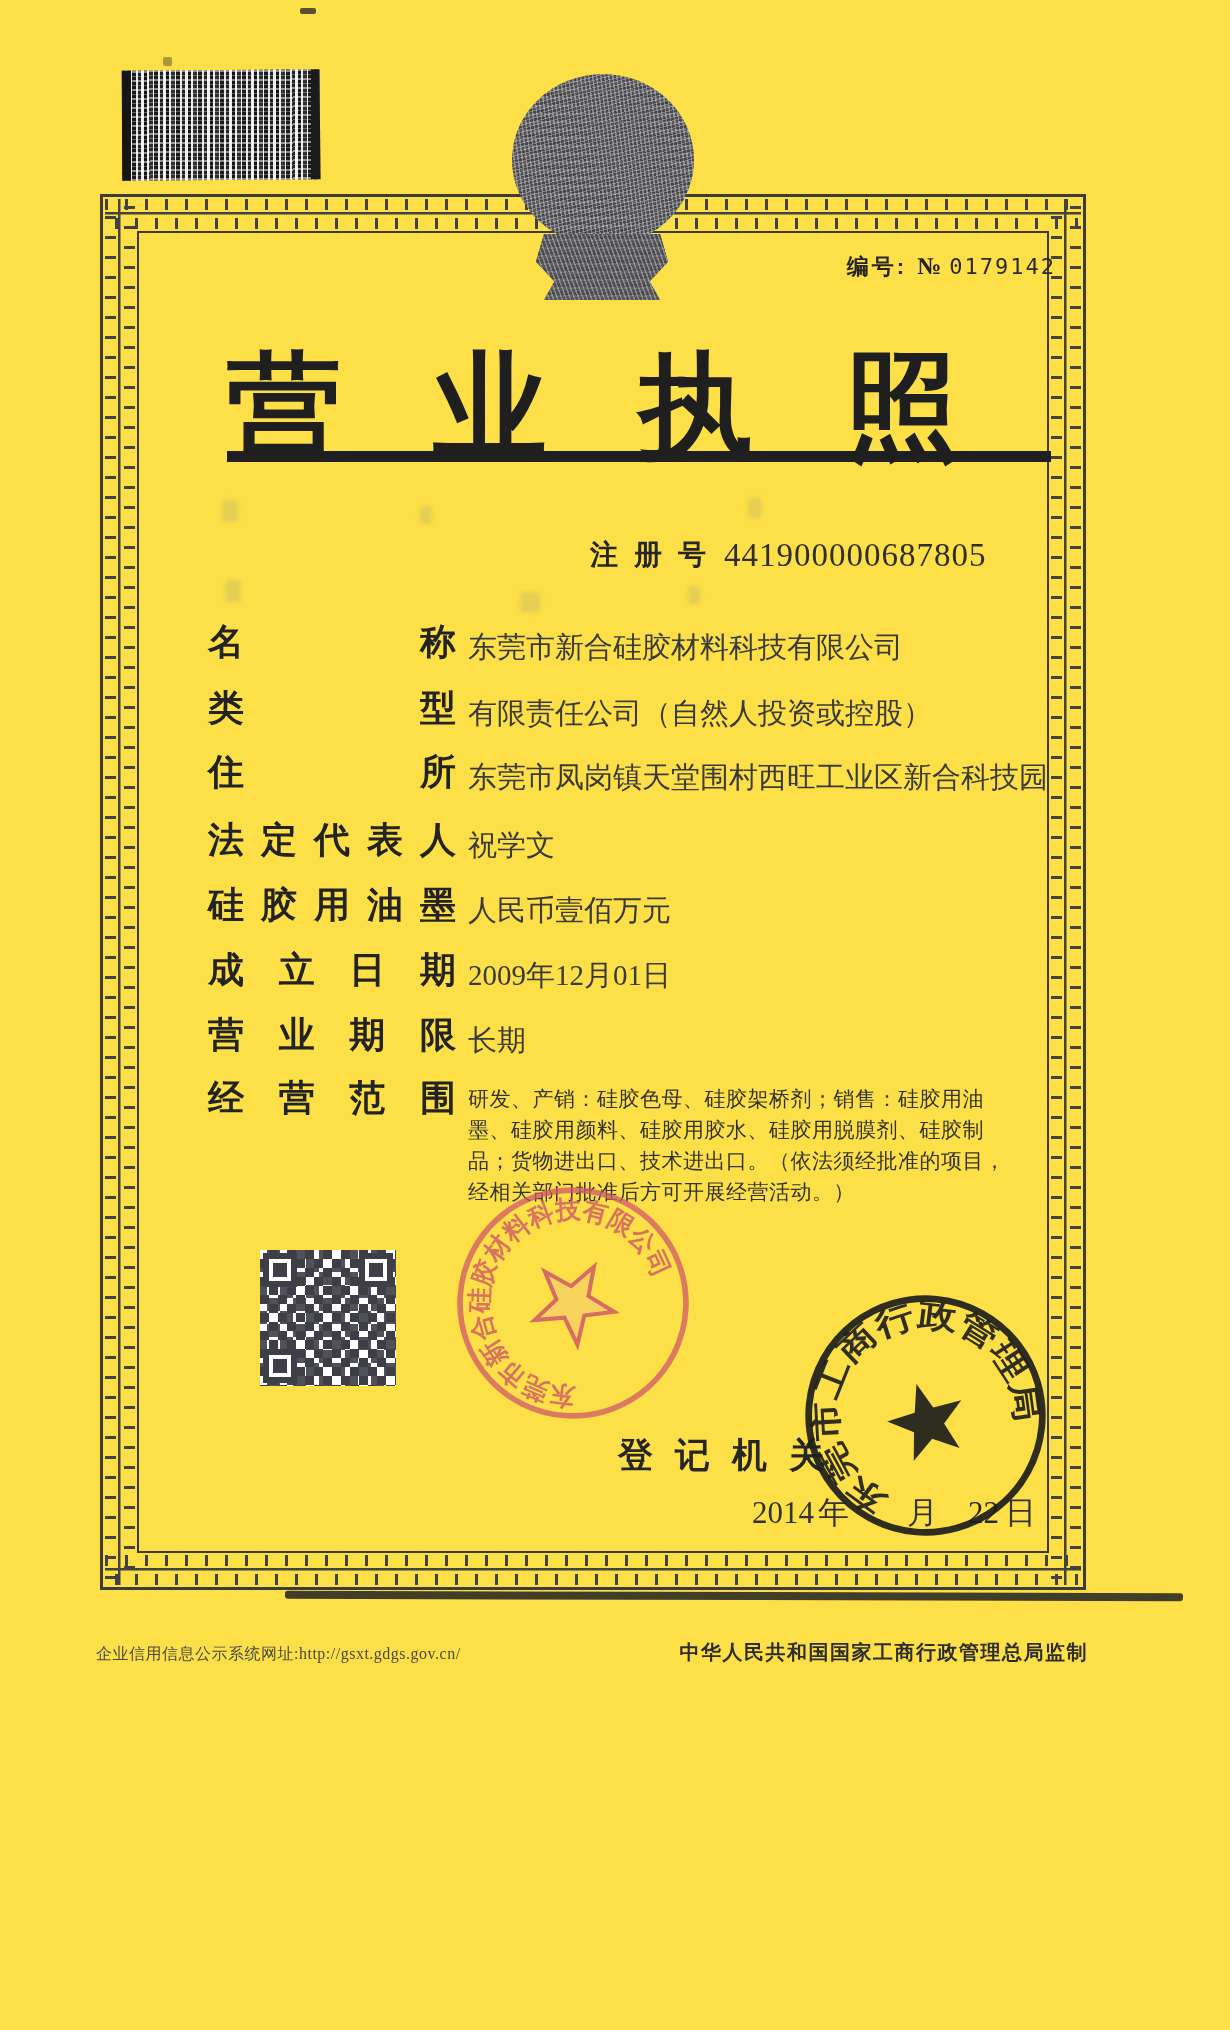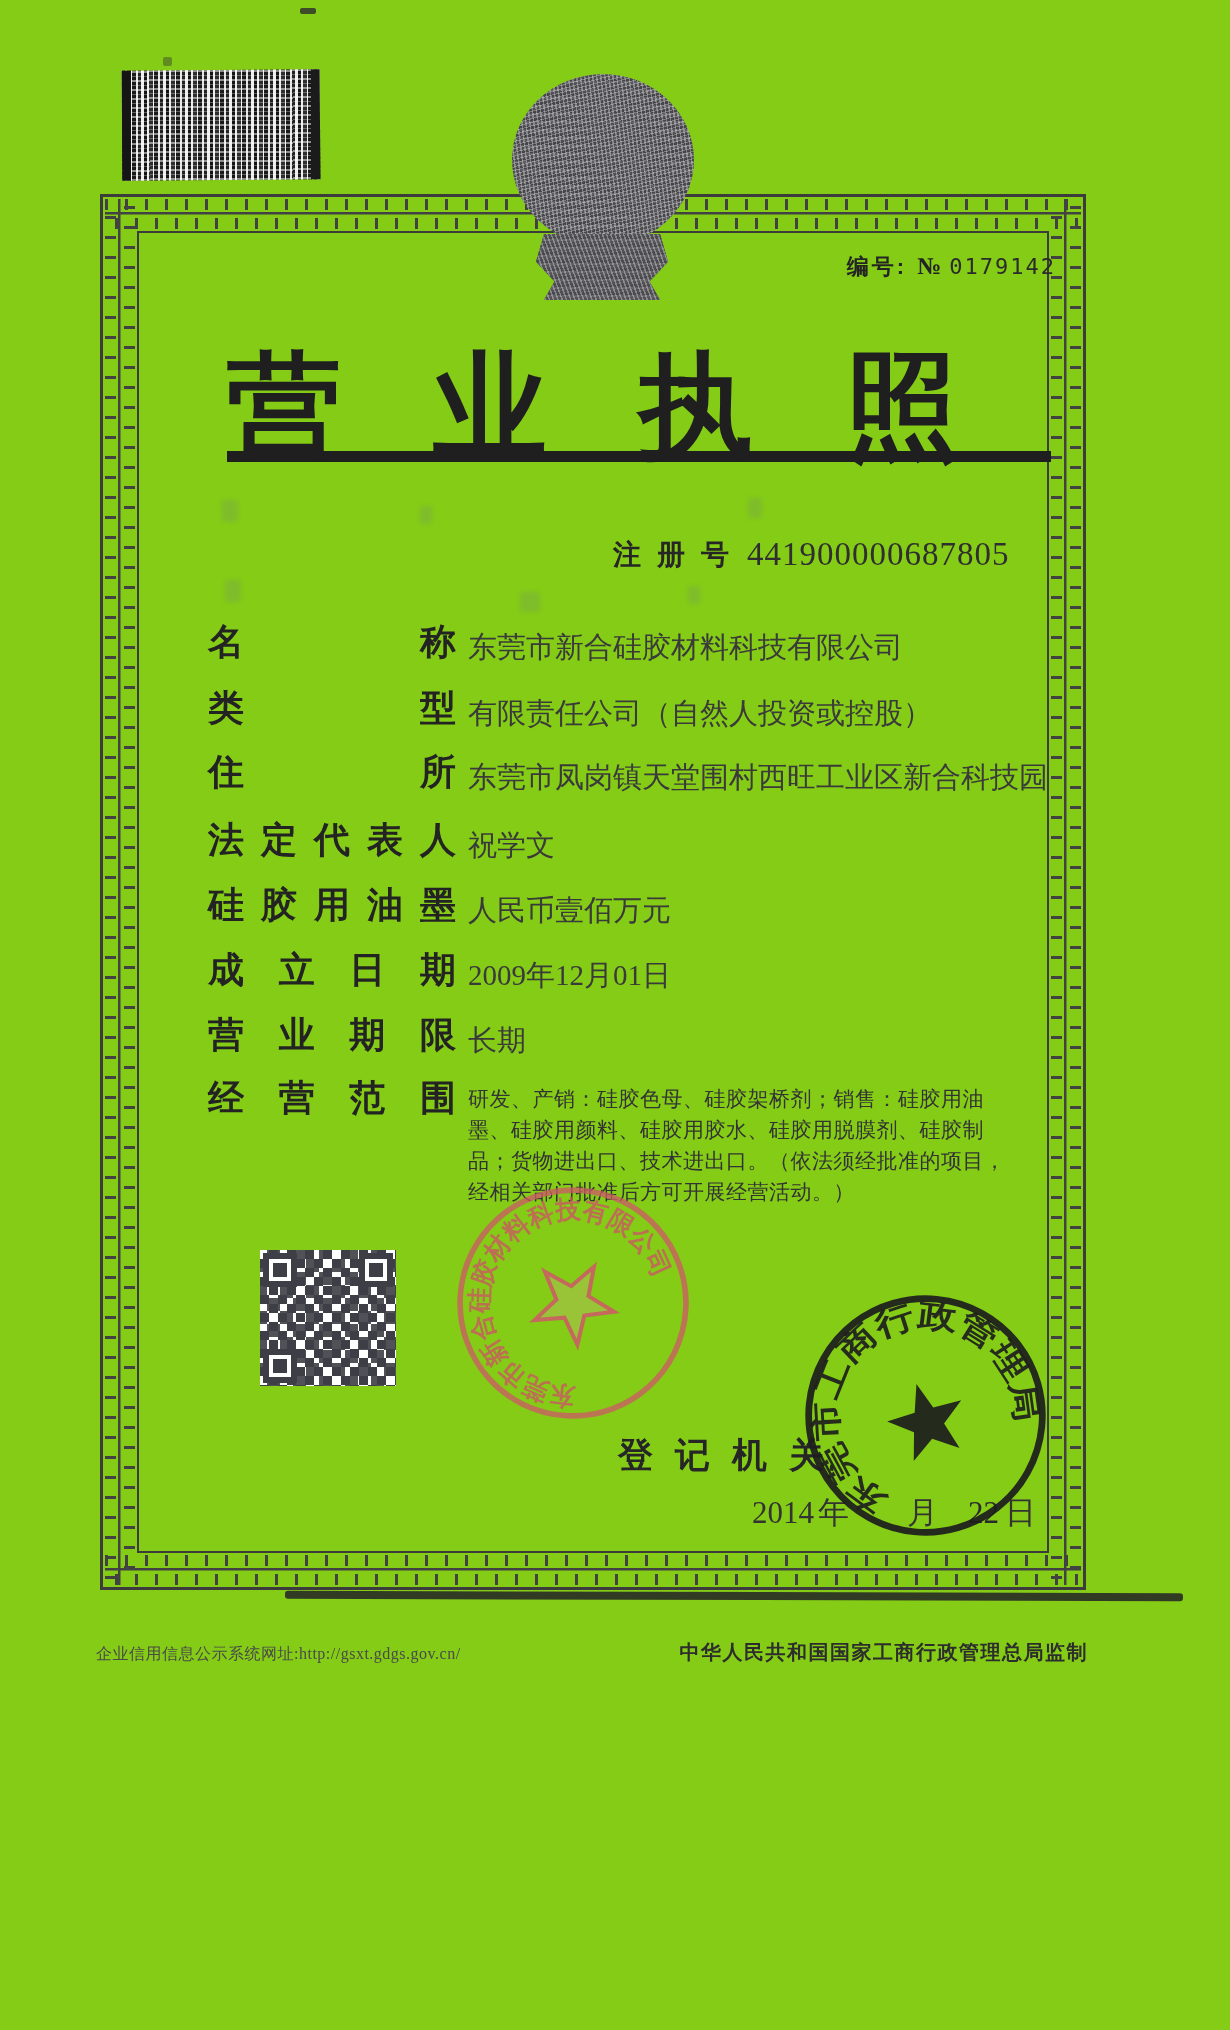--- a/index.html
+++ b/index.html
@@ -1,20 +1,20 @@
 <!DOCTYPE html>
 <html><head>
 <meta charset="utf-8">
 <style>
   * { margin:0; padding:0; box-sizing:border-box; }
   html,body { background:#ffffff; }
   body { font-family:"Liberation Sans", sans-serif; }
   #page {
     position:relative; width:1230px; height:2030px; margin:0 auto;
-    background:#84cc16; overflow:hidden;
+    background:#fde047; overflow:hidden;
   }
 
   
   .frame {
     position:absolute; left:100px; top:194px; width:986px; height:1396px;
     border:3px solid #3c3c3c;
   }
   .band { position:absolute; }
   .band-top, .band-bottom {
     left:2px; right:2px; height:30px;
@@ -76,21 +76,21 @@
   .serial .lab { font-size:22px; letter-spacing:3px; font-weight:600; }
   .serial .mark { font-size:24px; font-weight:800; font-family:"Liberation Serif", serif; margin-left:10px; }
   .serial .num { font-size:22px; letter-spacing:2px; font-family:"DejaVu Sans Mono", monospace; margin-left:8px; color:#2b2b2b; }
 
   .title {
     position:absolute; left:100px; top:330px; width:986px; text-align:center;
     font-size:114px; font-weight:900; color:#1f1f1f;
     letter-spacing:92px; padding-left:92px; white-space:nowrap;text-decoration:underline;
   }
 
-  .regno { position:absolute; left:613px; top:536px; display:flex; align-items:flex-start; white-space:nowrap; }
+  .regno { position:absolute; left:590px; top:536px; display:flex; align-items:center; white-space:nowrap; }
   .regno .lab { font-size:28px; font-weight:700; letter-spacing:16px; color:#262626; }
   .regno .num { font-size:33px; font-family:"Liberation Serif", serif; letter-spacing:1px; color:#2f2f2f; margin-left:2px; }
 
   .flabel {
     position:absolute; left:208px; width:248px;
     font-size:36px; font-weight:700; color:#232323;
     text-align:justify; text-align-last:justify; text-justify:inter-character;
     line-height:1.1;
   }
   .fvalue {

